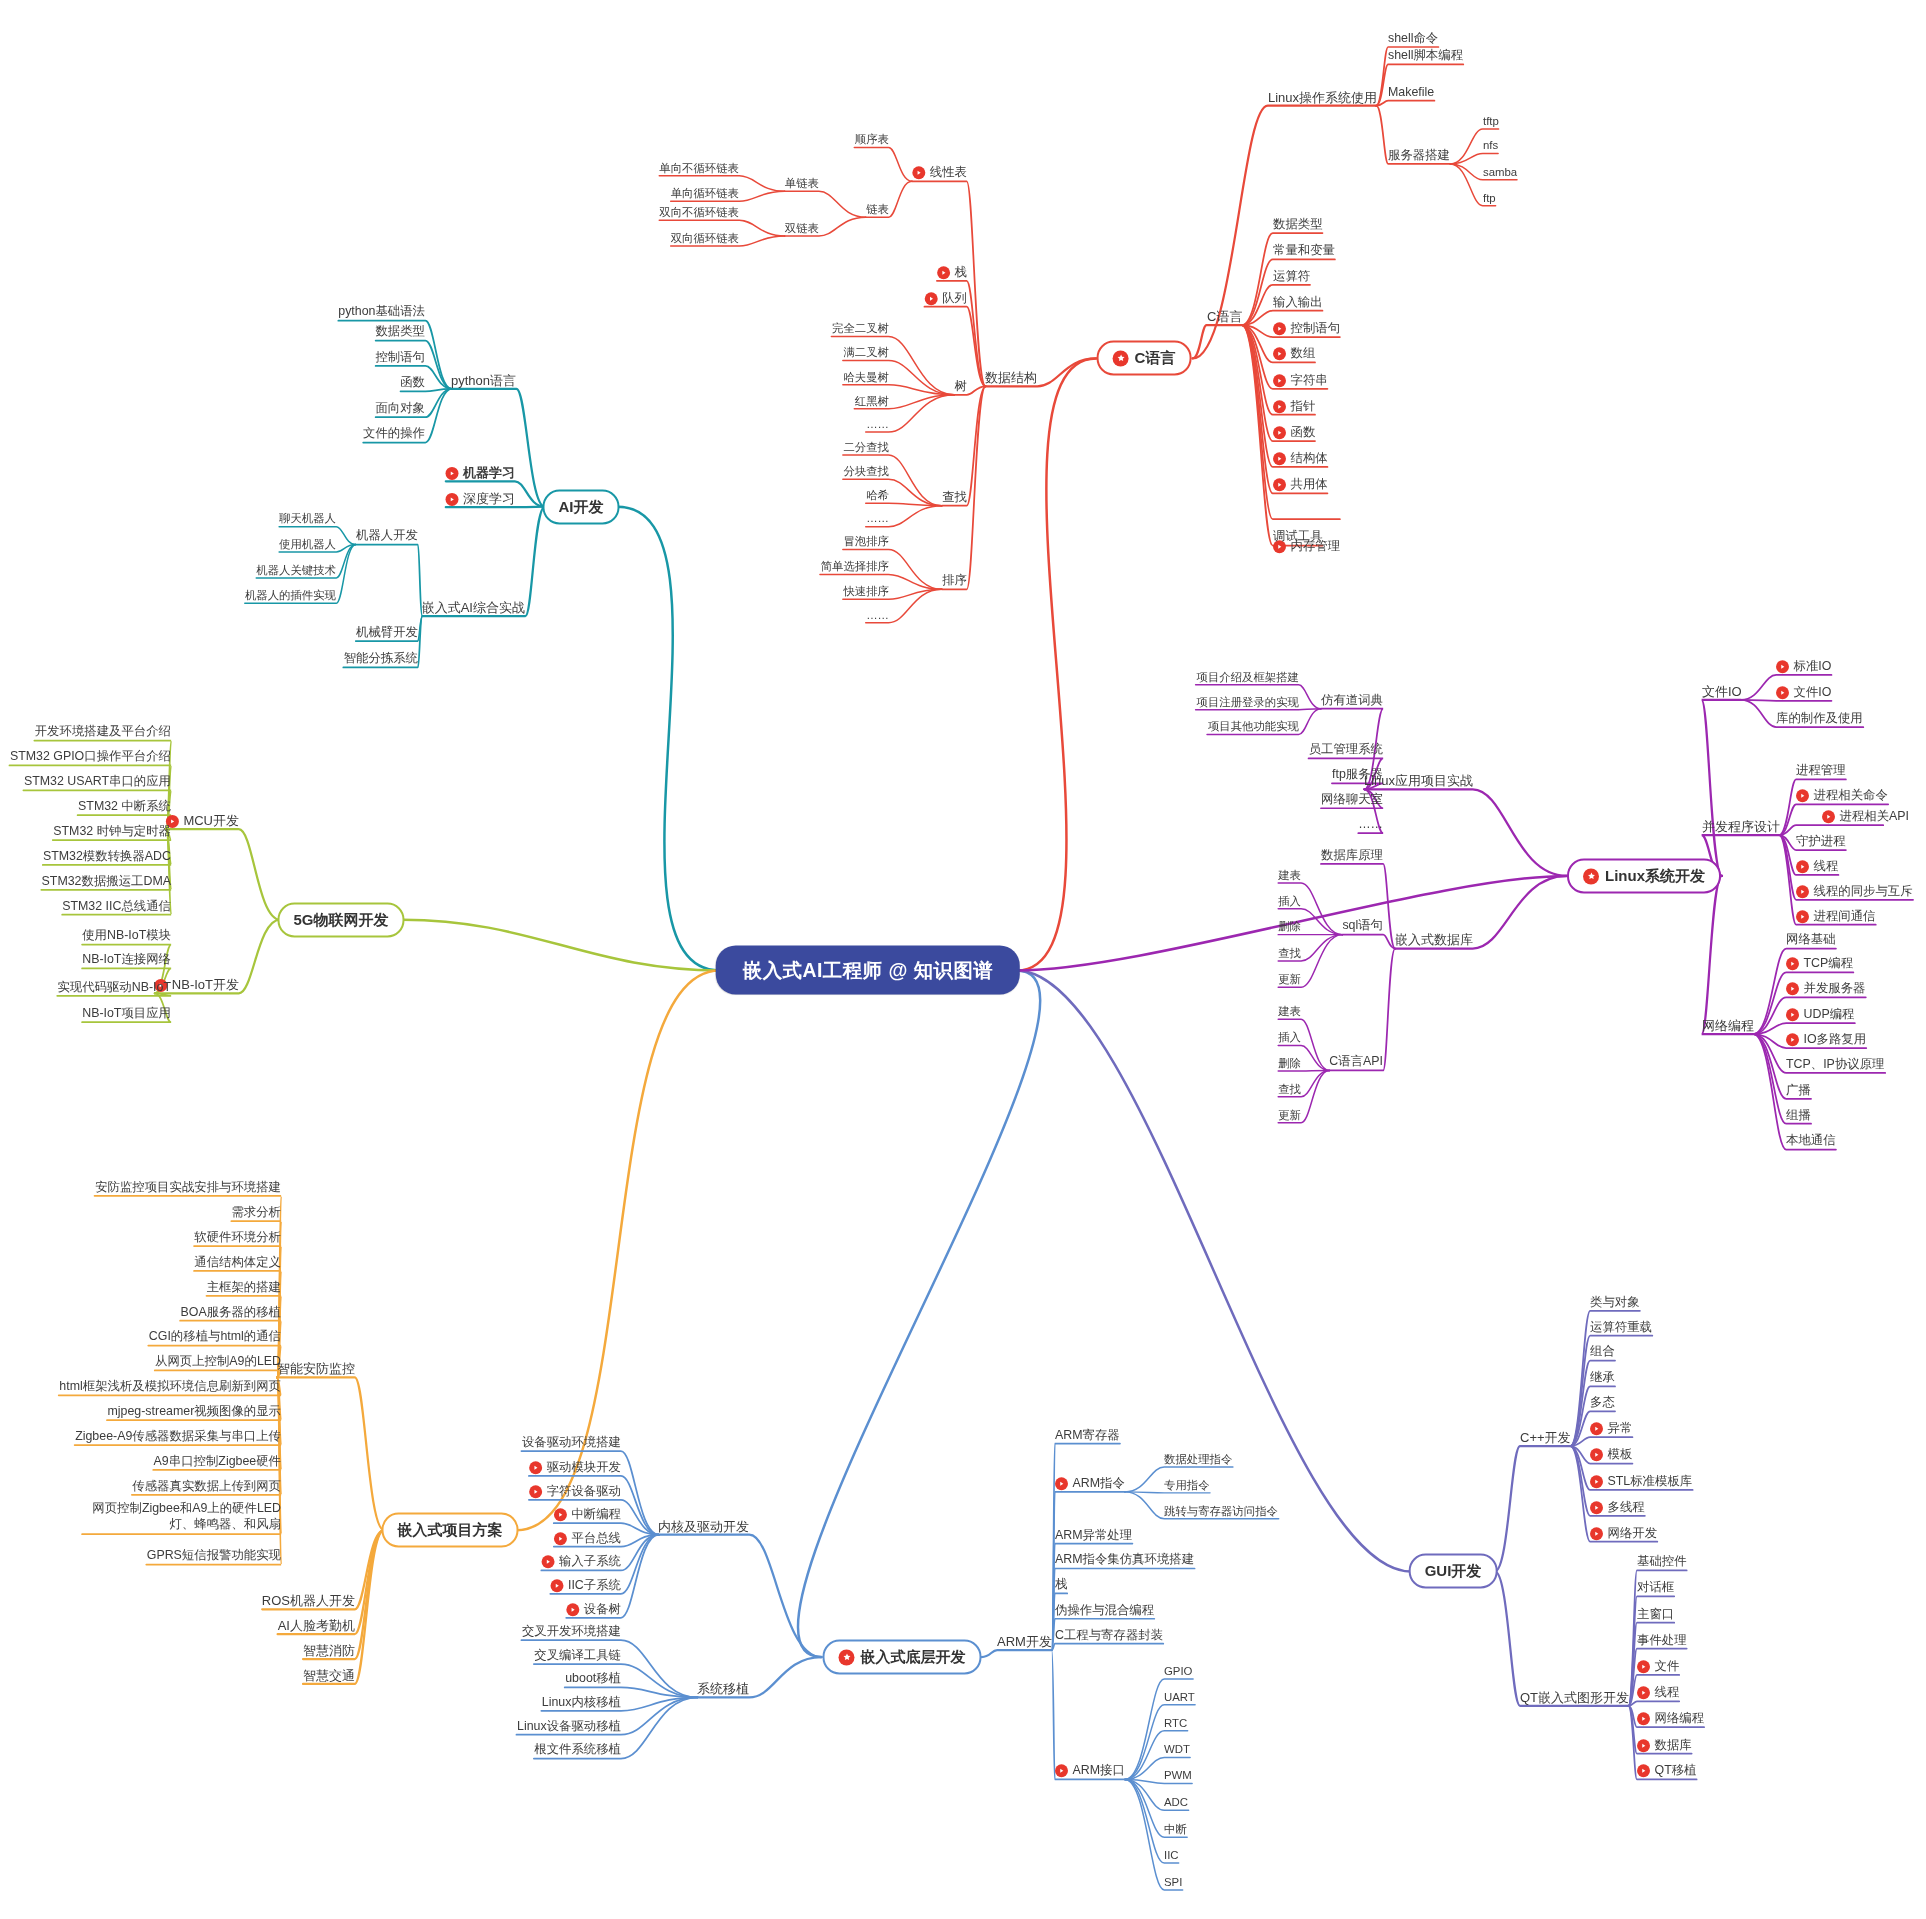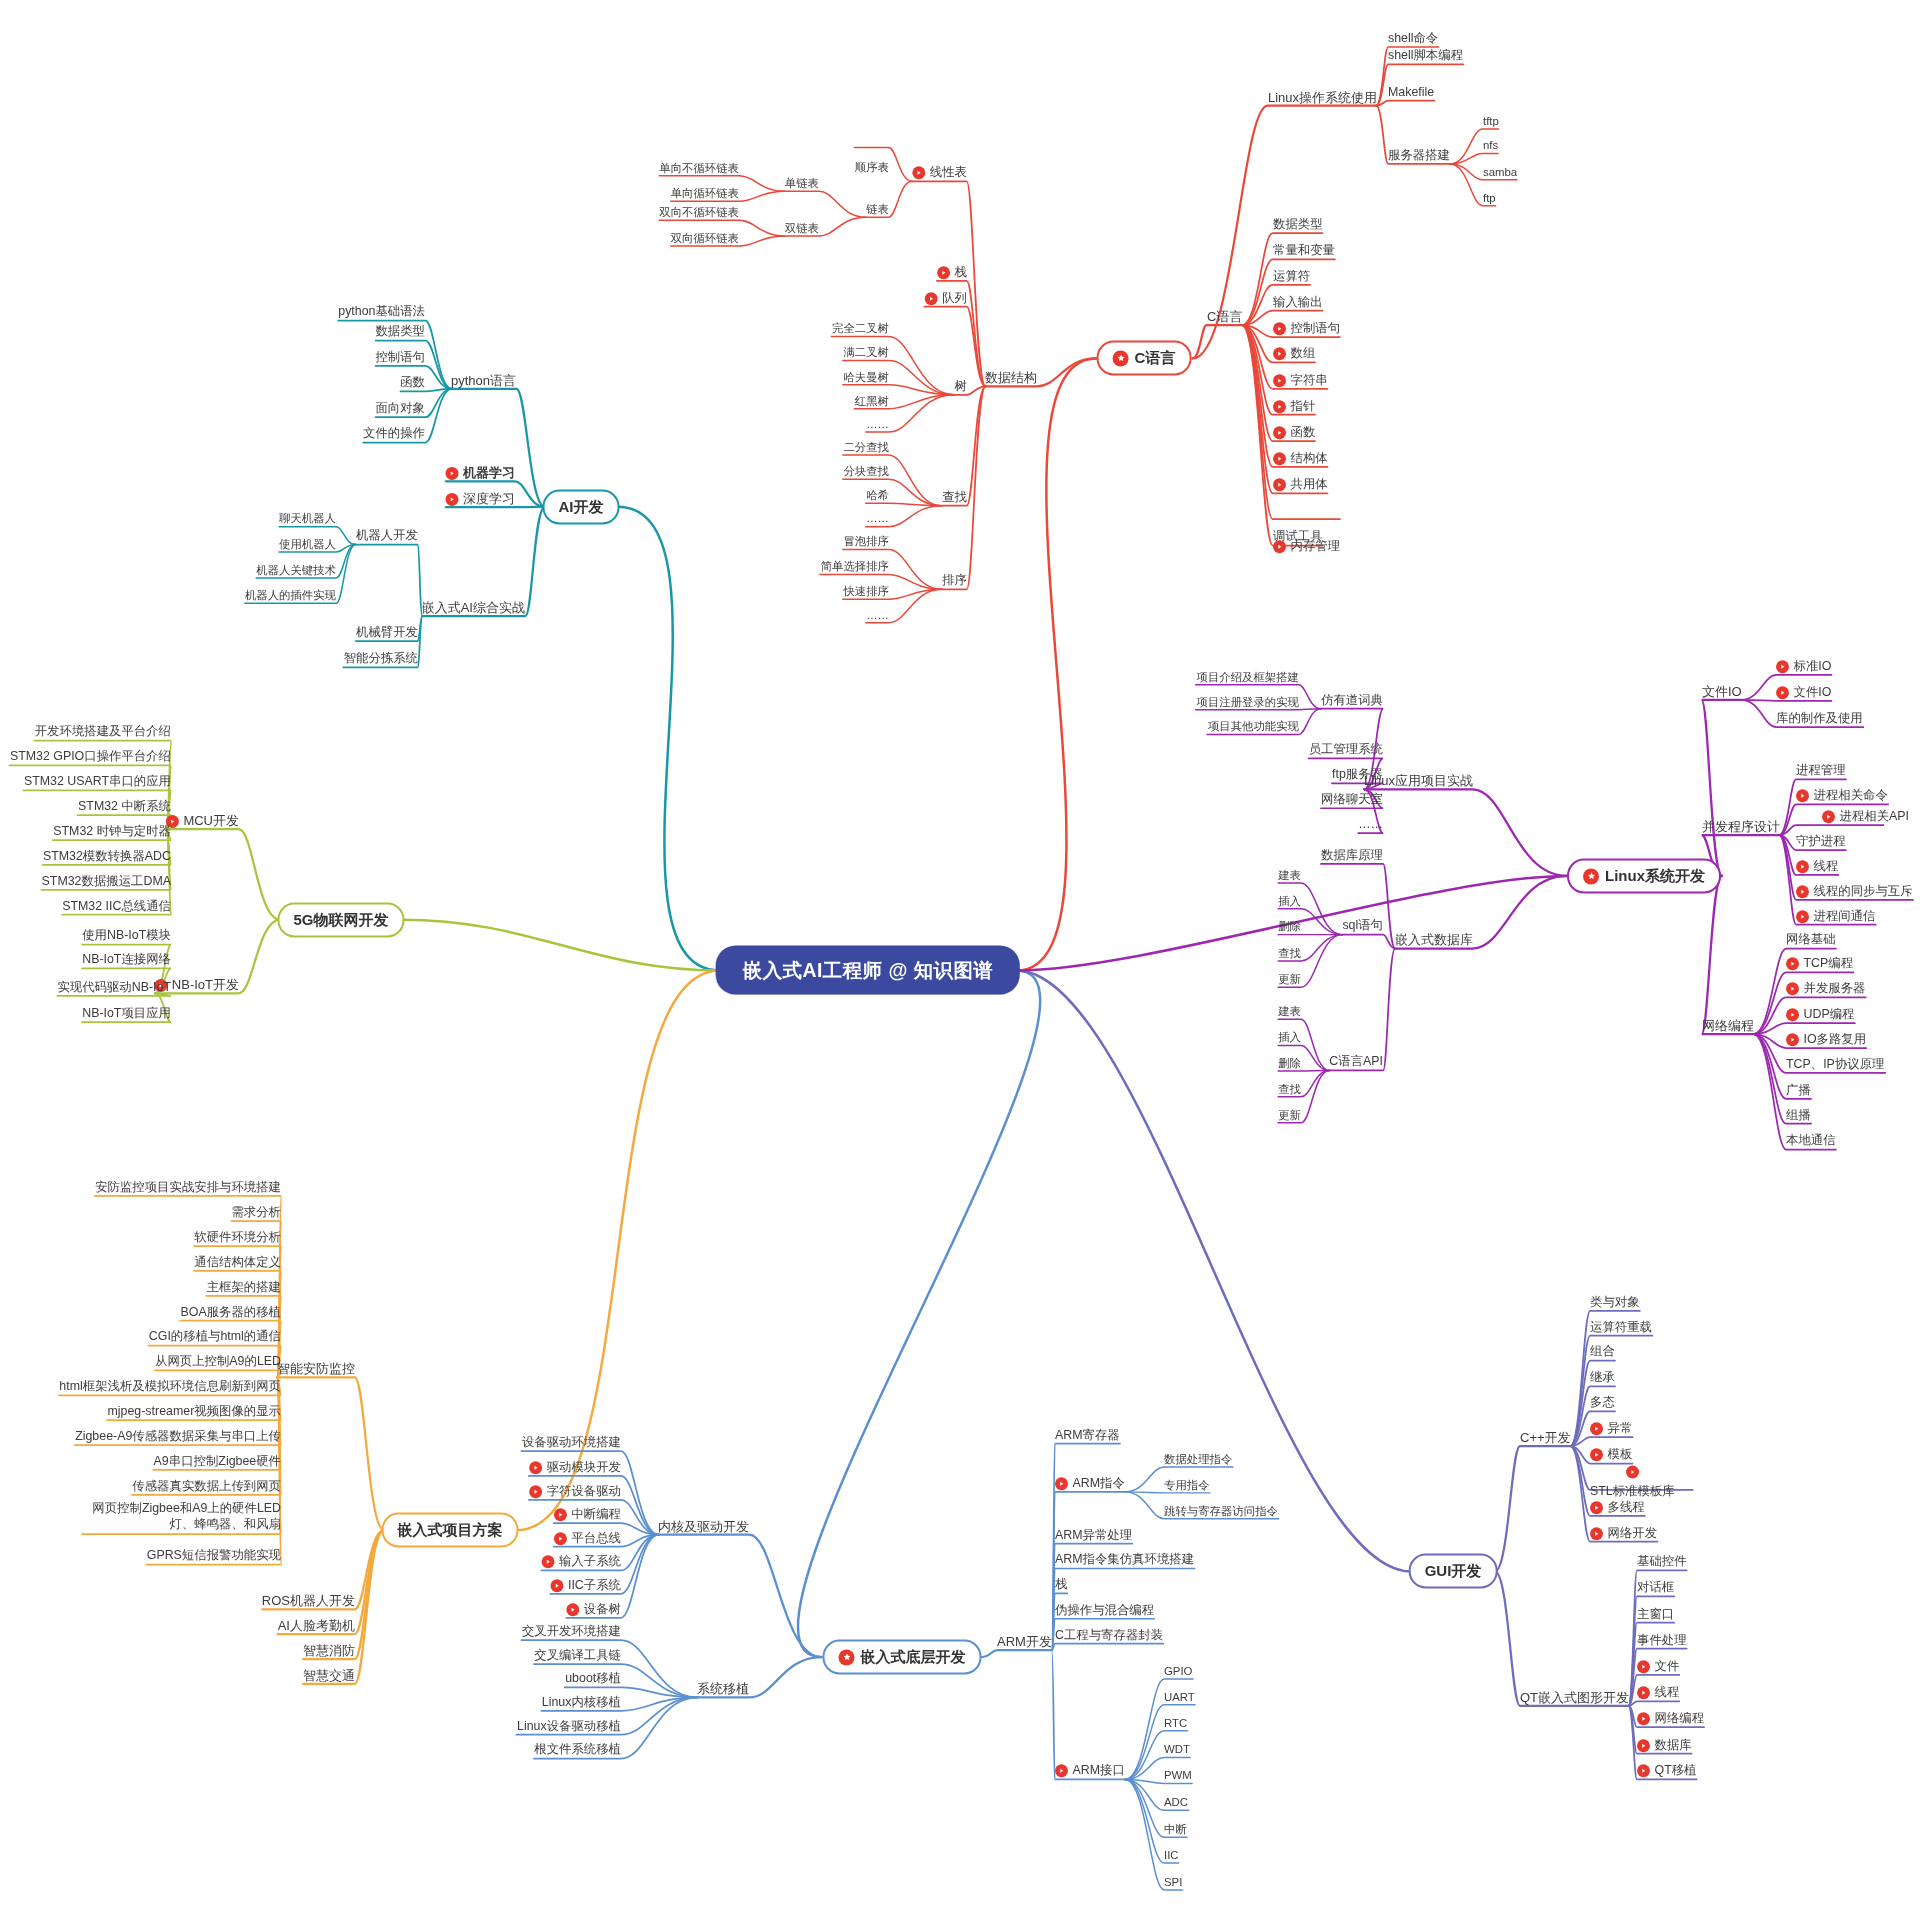--- a/index.html
+++ b/index.html
@@ -370,21 +370,21 @@
         <span class="txt">数据结构</span>
       </div>
       <div class="node anchor-right" style="left: 967px; top: 173px; font-size: 12.4px;">
         <span class="ic" style="background:#e8372c">
           <svg width="7" height="7" viewBox="0 0 14 14">
             <path d="M4.5 3.2 L10.6 7 L4.5 10.8 Z" fill="#fff"></path>
           </svg>
         </span>
         <span class="txt">线性表</span>
       </div>
-      <div class="node anchor-right" style="left: 889px; top: 139px; font-size: 11.4px; margin-top: 28px;">
+      <div class="node anchor-right" style="left: 889px; top: 139px; font-size: 11.4px;">
         <span class="txt">顺序表</span>
       </div>
       <div class="node anchor-right" style="left: 889px; top: 209px; font-size: 11.4px;">
         <span class="txt">链表</span>
       </div>
       <div class="node anchor-right" style="left: 819px; top: 183px; font-size: 11.4px;">
         <span class="txt">单链表</span>
       </div>
       <div class="node anchor-right" style="left: 739px; top: 168px; font-size: 11.4px;">
         <span class="txt">单向不循环链表</span>
@@ -841,21 +841,21 @@
         <span class="txt">异常</span>
       </div>
       <div class="node" style="left: 1590px; top: 1455px; font-size: 12.4px;">
         <span class="ic" style="background:#e8372c">
           <svg width="7" height="7" viewBox="0 0 14 14">
             <path d="M4.5 3.2 L10.6 7 L4.5 10.8 Z" fill="#fff"></path>
           </svg>
         </span>
         <span class="txt">模板</span>
       </div>
-      <div class="node" style="left: 1590px; top: 1482px; font-size: 12.4px; flex-direction: column;">
+      <div class="node" style="left: 1590px; top: 1482px; font-size: 12.4px;">
         <span class="ic" style="background:#e8372c">
           <svg width="7" height="7" viewBox="0 0 14 14">
             <path d="M4.5 3.2 L10.6 7 L4.5 10.8 Z" fill="#fff"></path>
           </svg>
         </span>
         <span class="txt">STL标准模板库</span>
       </div>
       <div class="node" style="left: 1590px; top: 1508px; font-size: 12.4px;">
         <span class="ic" style="background:#e8372c">
           <svg width="7" height="7" viewBox="0 0 14 14">

